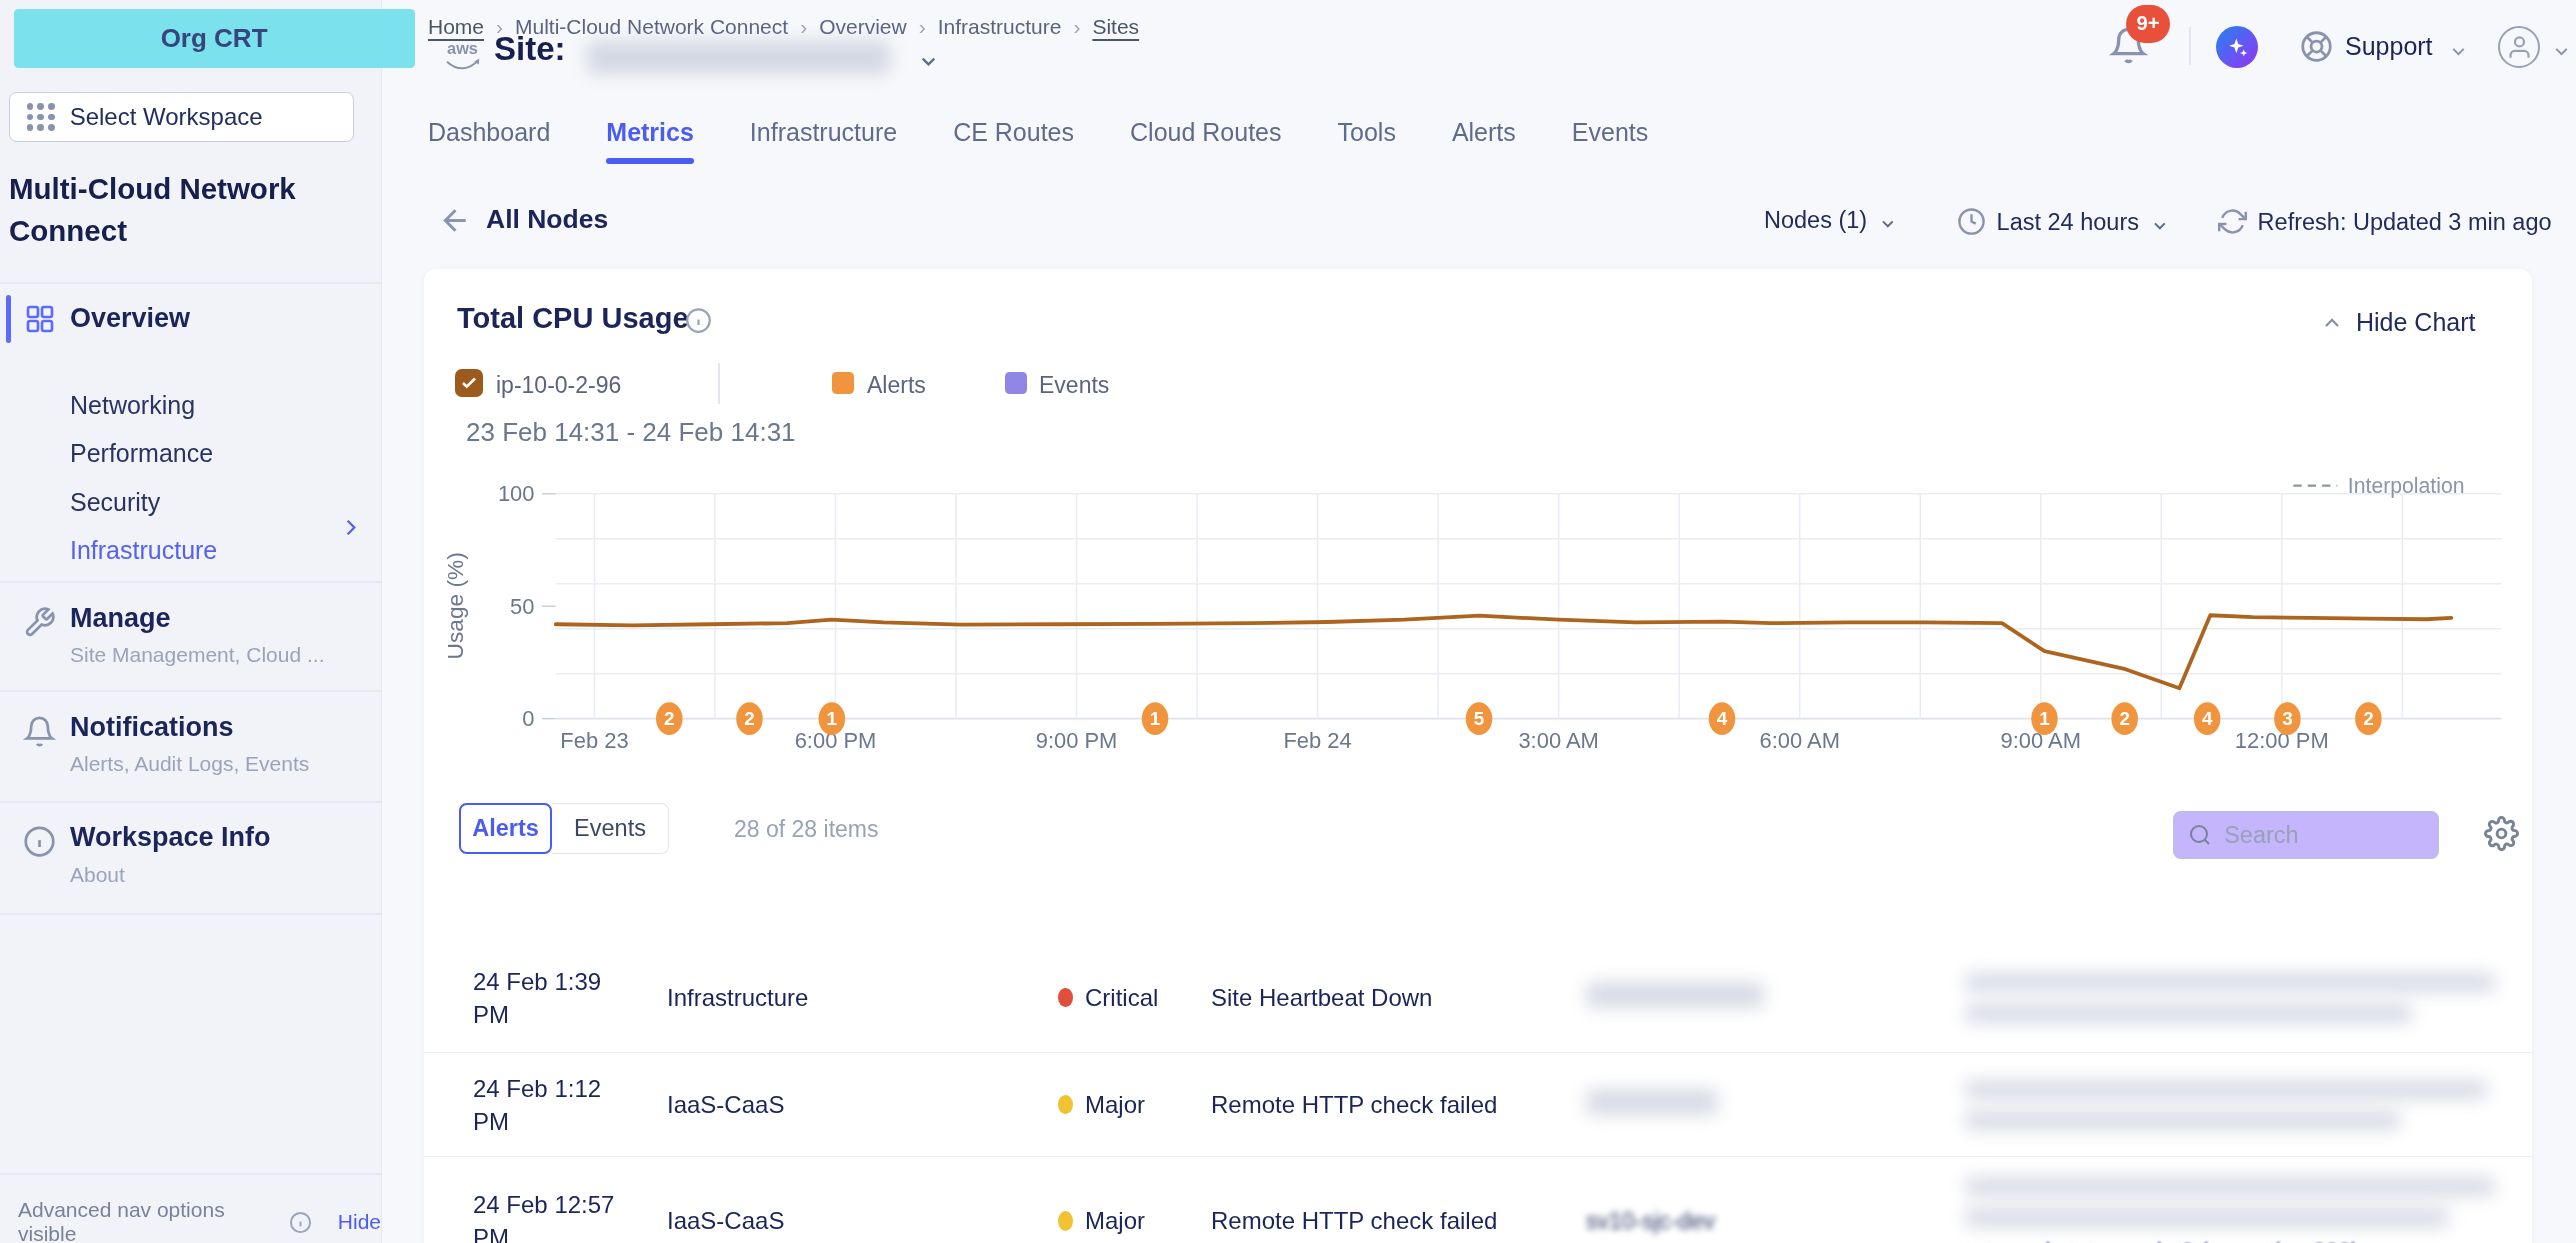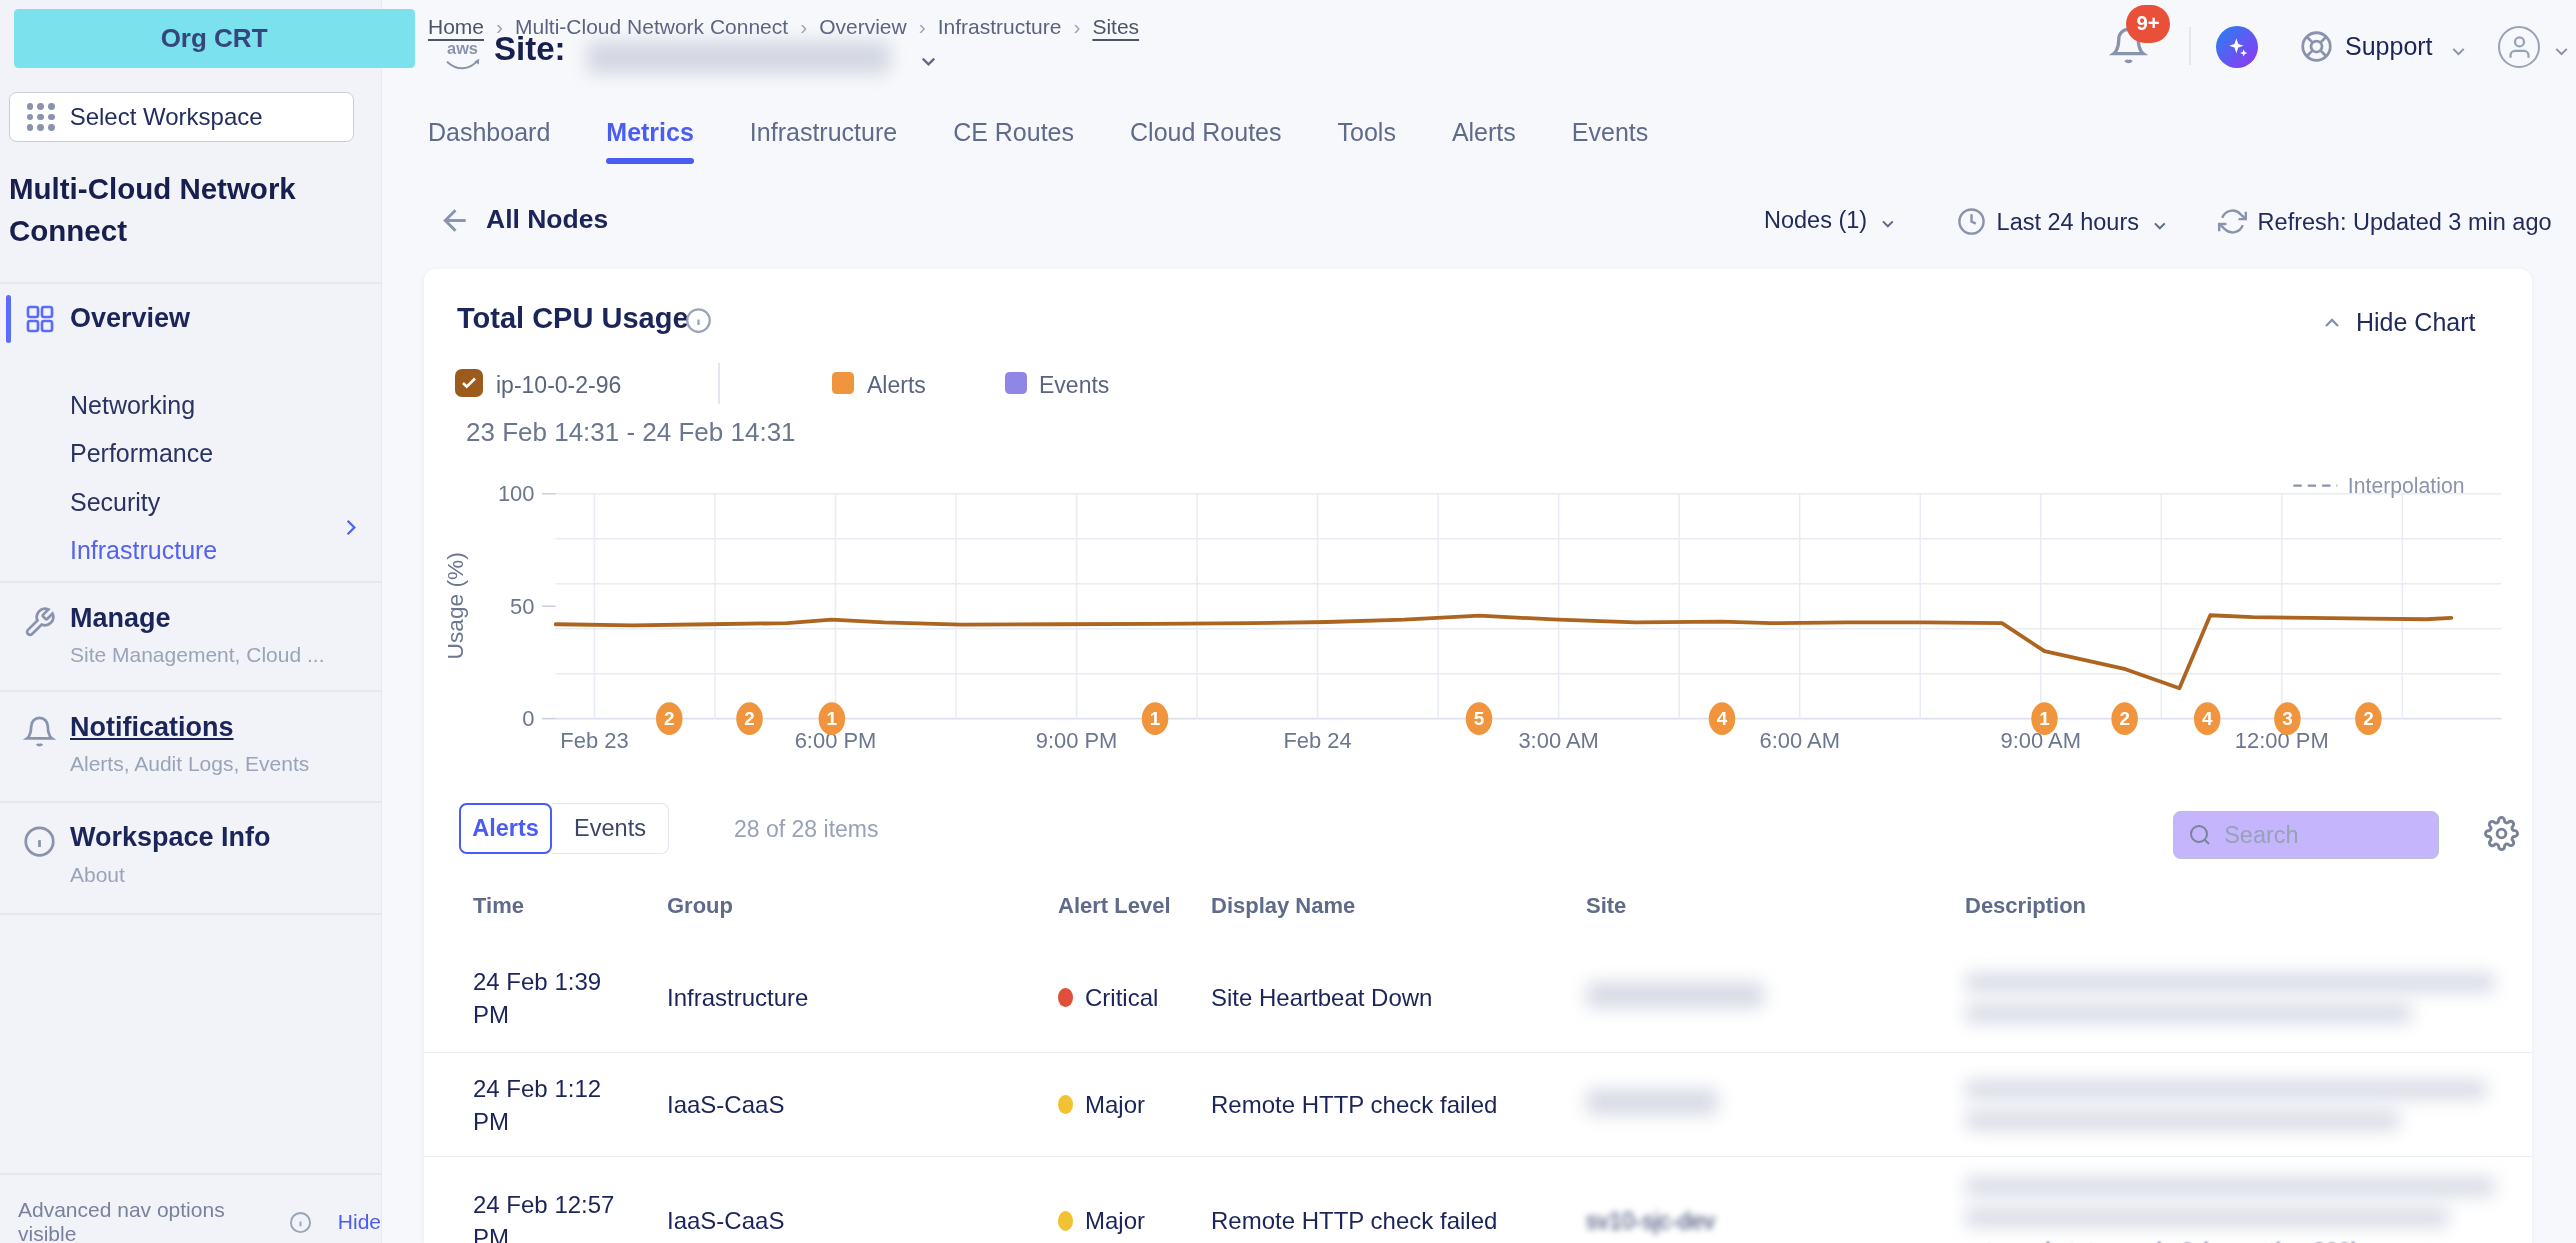--- a/index.html
+++ b/index.html
@@ -157,21 +157,21 @@
     <span class="abs sec-sub" style="top:643px;">Site Management, Cloud ...</span>
 
     <div class="abs side-hr" style="top:690px;"></div>
 
     <span class="abs side-icon" style="top:715px;">
       <svg width="33" height="33" viewBox="0 0 24 24" fill="none" stroke="currentColor" stroke-width="2">
           <path d="M18 8A6 6 0 0 0 6 8c0 7-3 9-3 9h18s-3-2-3-9"></path>
           <path d="M13.73 21a2 2 0 0 1-3.46 0"></path>
         </svg>
     </span>
-    <span class="abs sec-label" style="top:712px;text-decoration:underline;">Notifications</span>
+    <span class="abs sec-label" style="top:712px;">Notifications</span>
     <span class="abs sec-sub" style="top:752px;">Alerts, Audit Logs, Events</span>
 
     <div class="abs side-hr" style="top:801px;"></div>
 
     <span class="abs side-icon" style="top:825px;">
       <svg width="33" height="33" viewBox="0 0 24 24" fill="none" stroke="currentColor" stroke-width="2">
           <circle cx="12" cy="12" r="10"></circle>
           <line x1="12" y1="16" x2="12" y2="11"></line>
           <line x1="12" y1="8" x2="12.01" y2="8"></line>
         </svg>
@@ -437,28 +437,20 @@
         </svg>
       <input type="text" placeholder="Search" style="">
     </div>
     <span class="abs gear">
       <svg width="35" height="35" viewBox="0 0 24 24" fill="none" stroke="currentColor" stroke-width="2">
           <circle cx="12" cy="12" r="3"></circle>
           <path d="M19.4 15a1.65 1.65 0 0 0 .33 1.82l.06.06a2 2 0 0 1 0 2.83 2 2 0 0 1-2.83 0l-.06-.06a1.65 1.65 0 0 0-1.82-.33 1.65 1.65 0 0 0-1 1.51V21a2 2 0 0 1-2 2 2 2 0 0 1-2-2v-.09A1.65 1.65 0 0 0 9 19.4a1.65 1.65 0 0 0-1.82.33l-.06.06a2 2 0 0 1-2.83 0 2 2 0 0 1 0-2.83l.06-.06a1.65 1.65 0 0 0 .33-1.82 1.65 1.65 0 0 0-1.51-1H3a2 2 0 0 1-2-2 2 2 0 0 1 2-2h.09A1.65 1.65 0 0 0 4.6 9a1.65 1.65 0 0 0-.33-1.82l-.06-.06a2 2 0 0 1 0-2.83 2 2 0 0 1 2.83 0l.06.06a1.65 1.65 0 0 0 1.82.33H9a1.65 1.65 0 0 0 1-1.51V3a2 2 0 0 1 2-2 2 2 0 0 1 2 2v.09a1.65 1.65 0 0 0 1 1.51 1.65 1.65 0 0 0 1.82-.33l.06-.06a2 2 0 0 1 2.83 0 2 2 0 0 1 0 2.83l-.06.06a1.65 1.65 0 0 0-.33 1.82V9a1.65 1.65 0 0 0 1.51 1H21a2 2 0 0 1 2 2 2 2 0 0 1-2 2h-.09a1.65 1.65 0 0 0-1.51 1z"></path>
         </svg>
     </span>
 
-    <div class="t-header t-grid">
-      <span>Time</span>
-      <span>Group</span>
-      <span>Alert Level</span>
-      <span>Display Name</span>
-      <span>Site</span>
-      <span>Description</span>
-    </div>
 
     <div class="t-row t-grid" style="top:674px;height:109px;">
       <span class="cell-time">24 Feb 1:39 PM</span>
       <span>Infrastructure</span>
       <span class="level-cell">
         <i class="dot dot-critical"></i>
         <span>Critical</span>
       </span>
       <span>Site Heartbeat Down</span>
       <span><span class="blur-block" style="display:inline-block;width:178px;height:26px;"></span></span>

